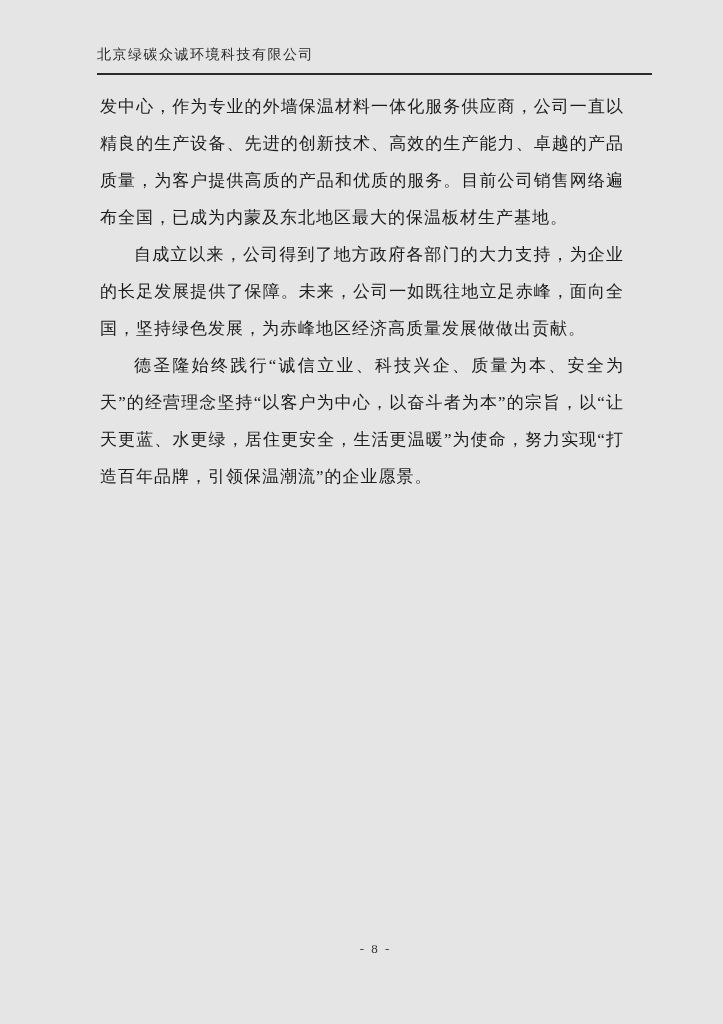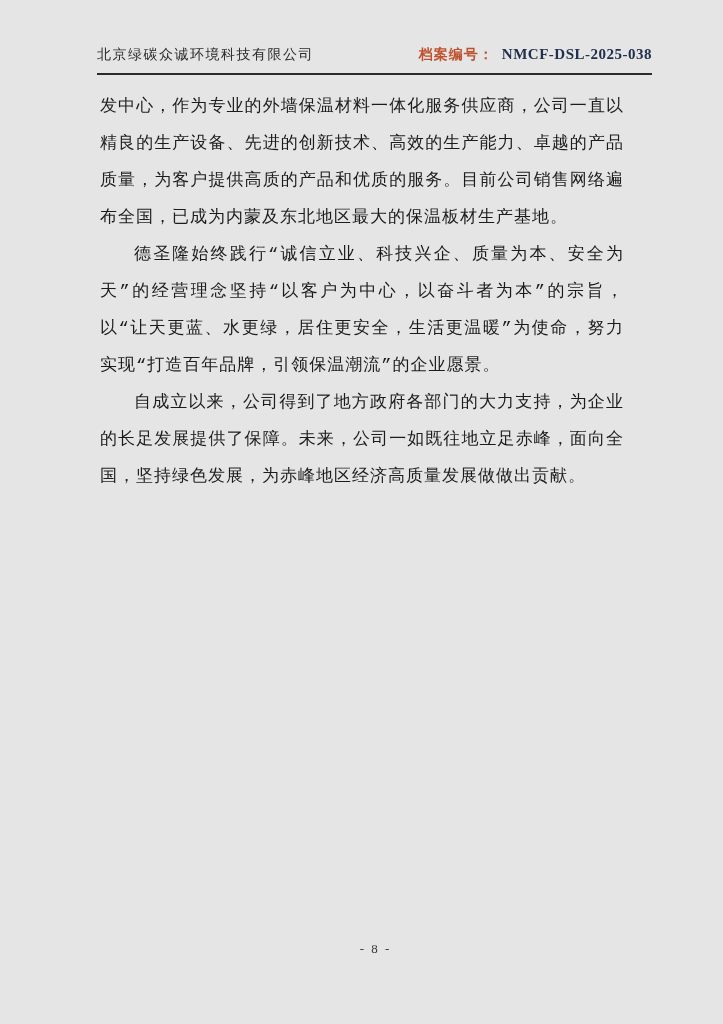--- a/index.html
+++ b/index.html
@@ -70,28 +70,25 @@
     color: #3a3a3a;
   }
 </style>
 </head>
 <body>
 
 <div class="page">
 
   <div class="header" style="border-bottom-color: rgb(43, 43, 43);">
     <span class="company-name" style="color: rgb(42, 42, 42);">北京绿碳众诚环境科技有限公司</span>
-    <span class="doc-number">
-      <span class="label" style="color: rgb(192, 81, 46);">档案编号：</span><span class="value" style="color: rgb(34, 48, 77);">NMCF-DSL-2025-038</span>
-    </span>
   </div>
 
-  <div class="body-text" style="color: rgb(28, 28, 28); font-family: Liberation Mono, monospace;">
+  <div class="body-text" style="color: rgb(28, 28, 28);">
     <p>发中心，作为专业的外墙保温材料一体化服务供应商，公司一直以精良的生产设备、先进的创新技术、高效的生产能力、卓越的产品质量，为客户提供高质的产品和优质的服务。目前公司销售网络遍布全国，已成为内蒙及东北地区最大的保温板材生产基地。</p>
+    <p class="indent">自成立以来，公司得到了地方政府各部门的大力支持，为企业的长足发展提供了保障。未来，公司一如既往地立足赤峰，面向全国，坚持绿色发展，为赤峰地区经济高质量发展做做出贡献。</p>
     <p class="indent">德圣隆始终践行“诚信立业、科技兴企、质量为本、安全为天”的经营理念坚持“以客户为中心，以奋斗者为本”的宗旨，以“让天更蓝、水更绿，居住更安全，生活更温暖”为使命，努力实现“打造百年品牌，引领保温潮流”的企业愿景。</p>
-    <p class="indent">自成立以来，公司得到了地方政府各部门的大力支持，为企业的长足发展提供了保障。未来，公司一如既往地立足赤峰，面向全国，坚持绿色发展，为赤峰地区经济高质量发展做做出贡献。</p>
   </div>
 
   <div class="footer">
     <span>- 8 -</span>
   </div>
 
 </div>
 
 </body></html>

